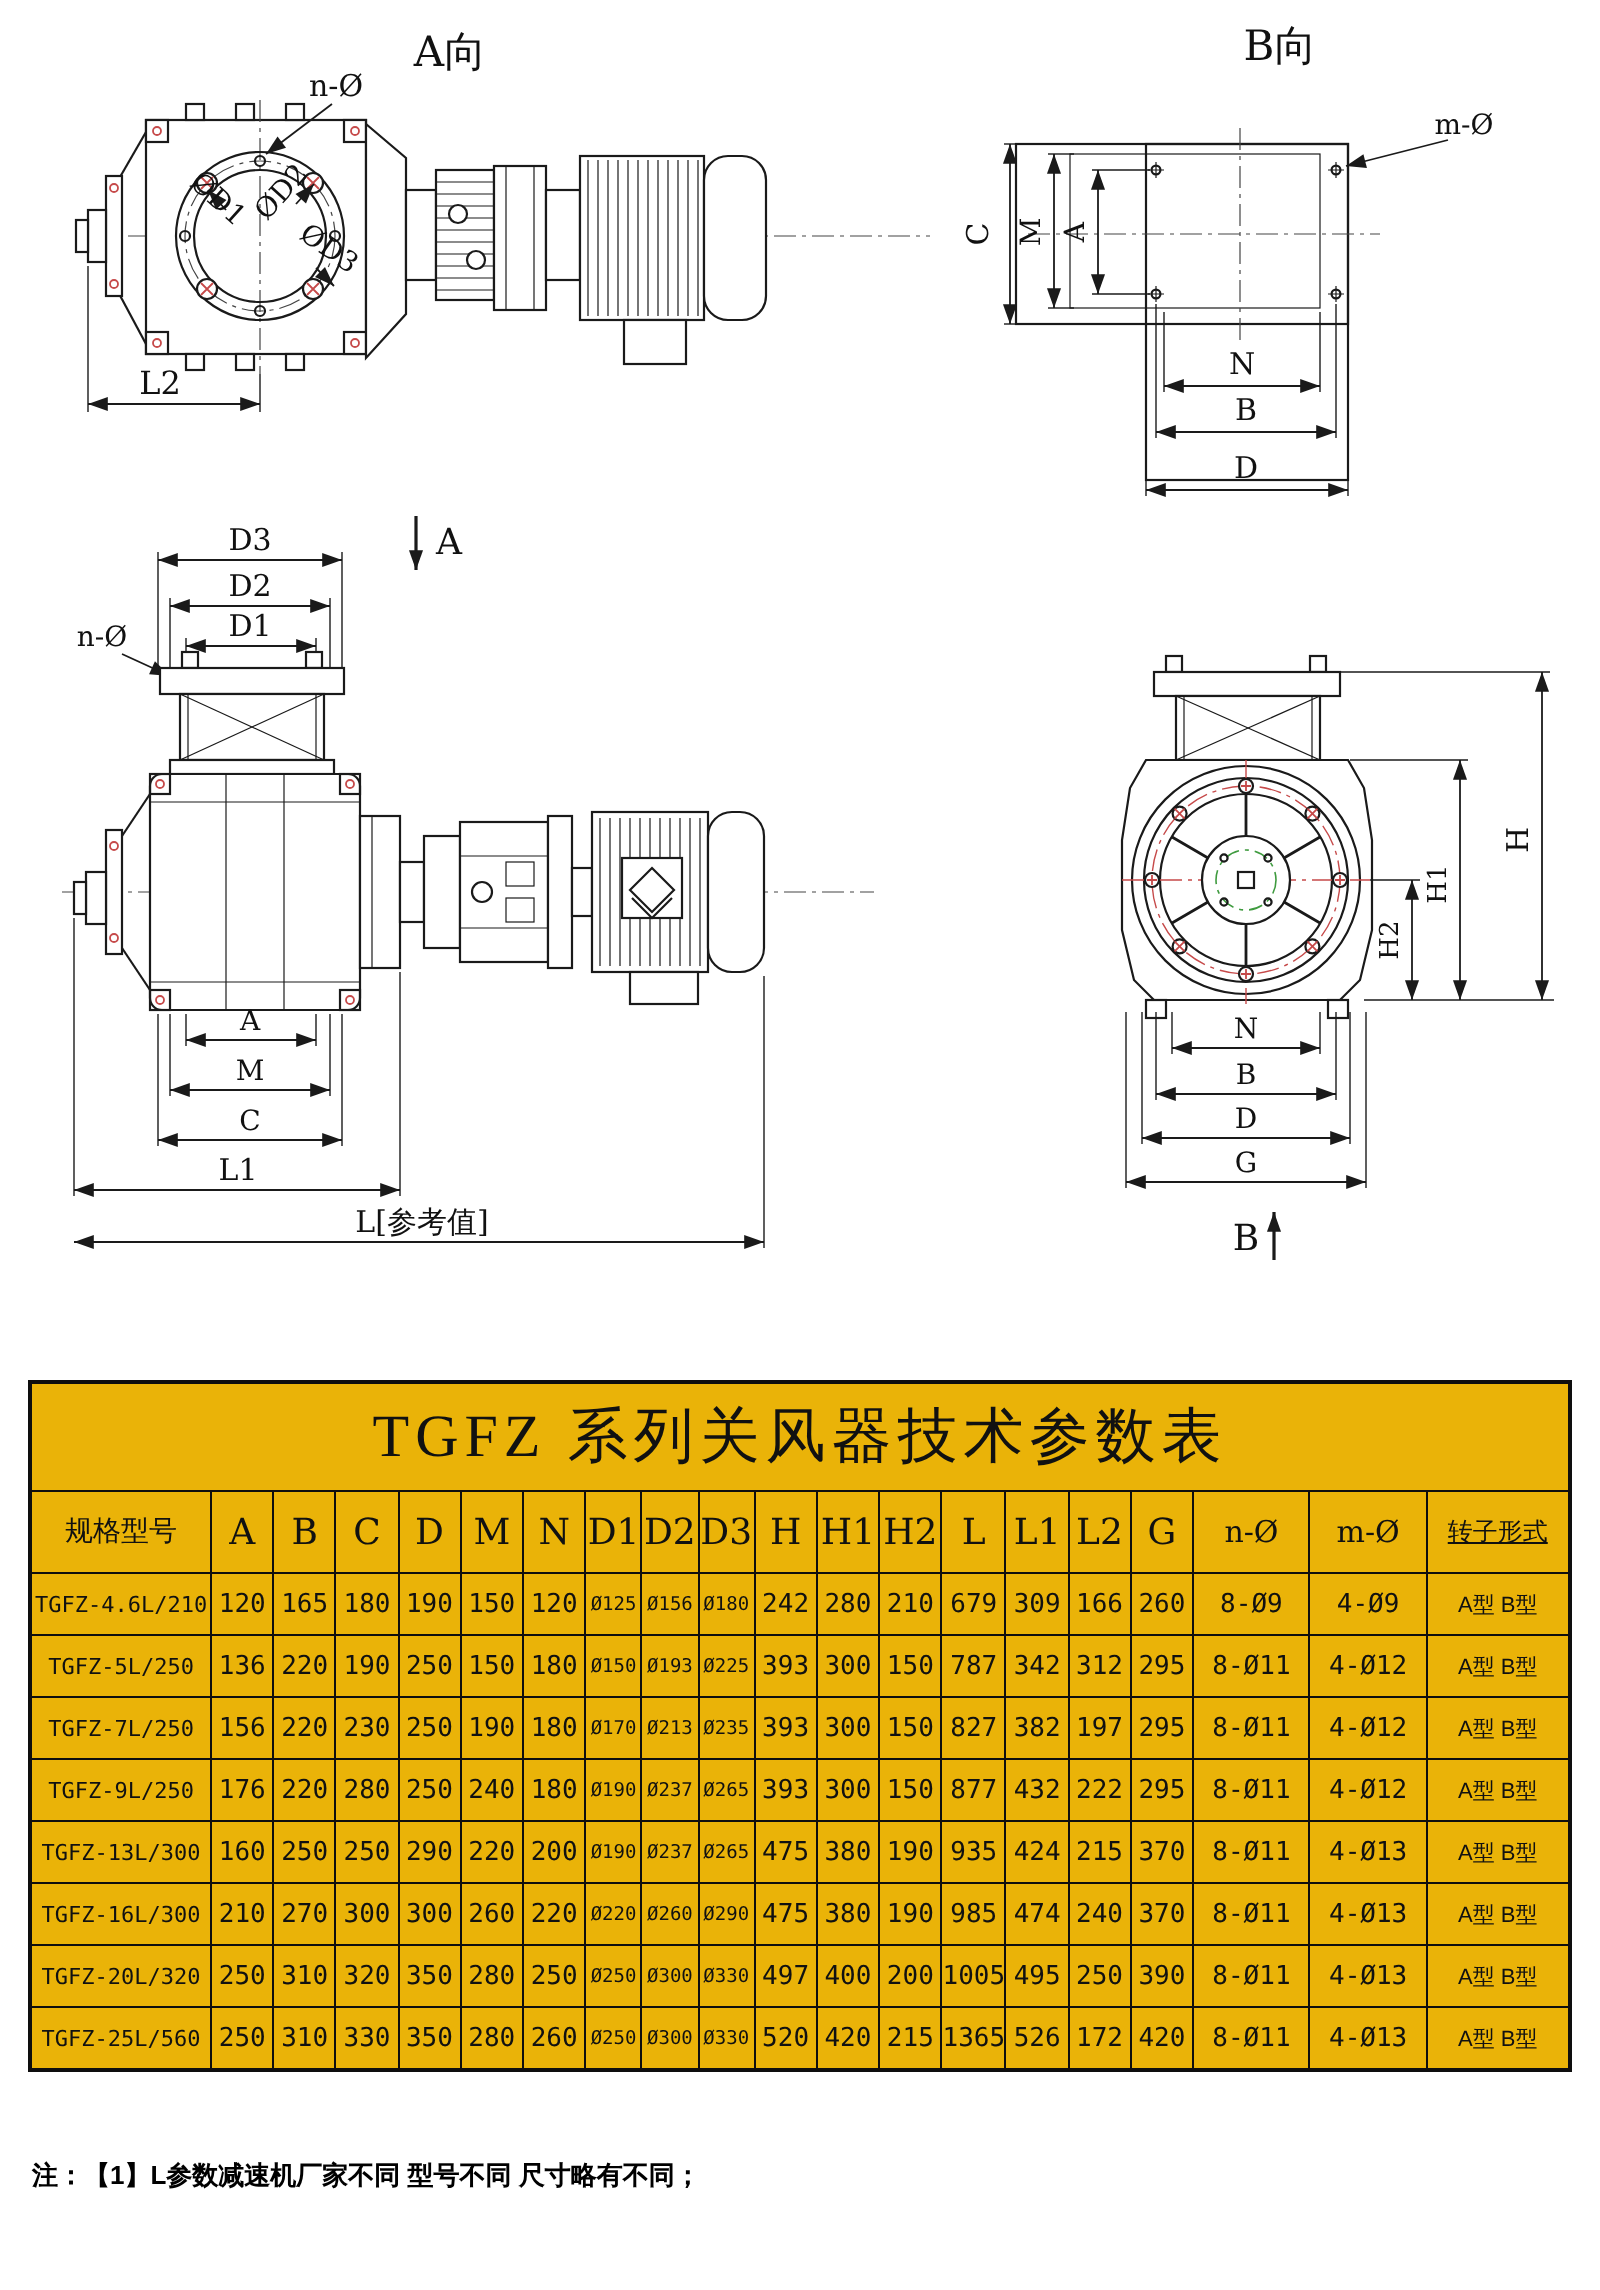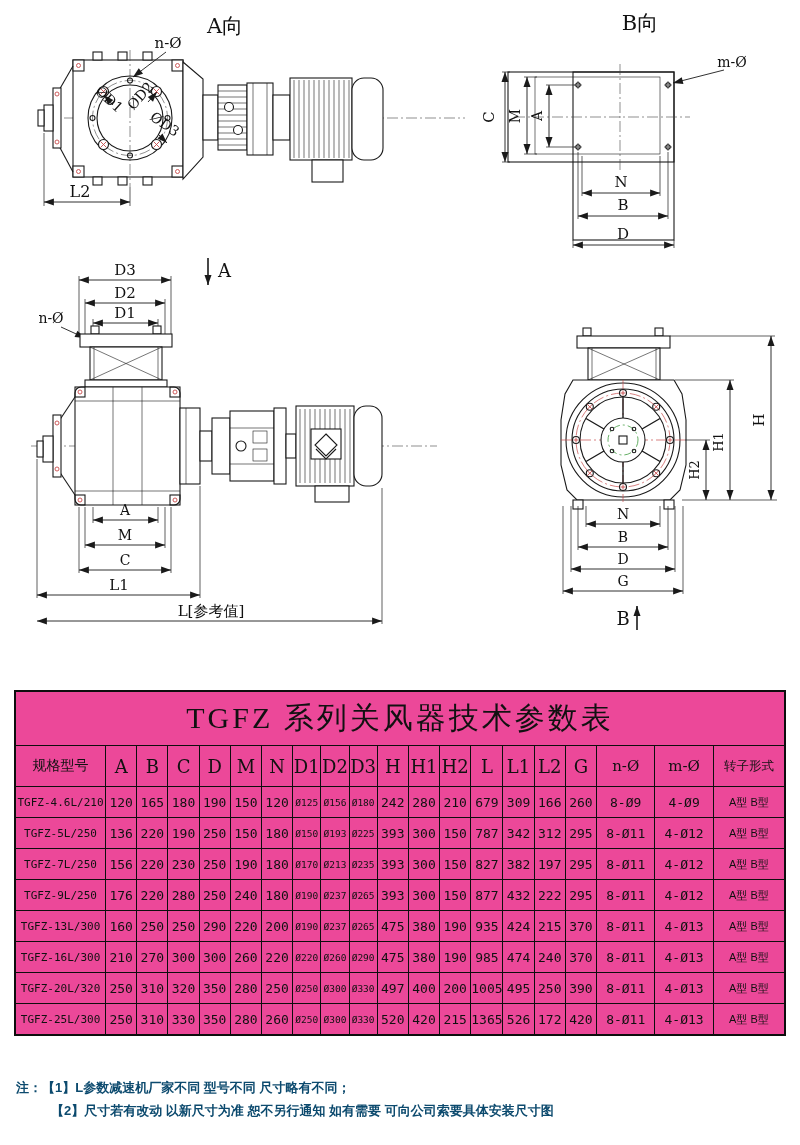--- a/index.html
+++ b/index.html
@@ -16,38 +16,38 @@
   .ldr2{stroke:#1a1a1a;stroke-width:1.6;fill:none;marker-end:url(#arw);}
   .cl{stroke:#444;stroke-width:0.6;fill:none;stroke-dasharray:11 3 2 3;}
   .clr{stroke:#c64a4a;stroke-width:0.7;fill:none;stroke-dasharray:11 3 2 3;}
   .clg{stroke:#3f9b3f;stroke-width:0.8;fill:none;stroke-dasharray:7 3 2 3;}
   .rd{stroke:#c64a4a;stroke-width:0.9;fill:none;}
   text.t{font-family:"DejaVu Serif",serif;fill:#111;}
   .s13{font-size:13px;} .s14{font-size:14px;} .s15{font-size:15px;}
   .s16{font-size:16px;} .s18{font-size:18px;} .s21{font-size:21px;}
   
   .spec{position:absolute;left:14px;top:690px;width:772px;border-collapse:collapse;
-        table-layout:fixed;background:#ec4899;border:2px solid #0e0e0e;}
+        table-layout:fixed;background:#eab308;border:2px solid #0e0e0e;}
   .spec th,.spec td{border:1px solid #0e0e0e;text-align:center;padding:0;
         overflow:hidden;white-space:nowrap;font-weight:normal;}
   .title-cell{height:53px;font-family:"Liberation Serif",serif;font-size:30px;
         letter-spacing:3px;font-weight:500;}
   #header-row th{height:40px;}
   .h-model{font-size:14px;font-weight:700;font-family:"Liberation Sans",sans-serif;}
   .h-dim{font-size:18px;font-family:"DejaVu Serif",serif;}
   .h-hole{font-size:15px;font-family:"DejaVu Serif",serif;}
-  .h-rotor{font-size:12.5px;font-weight:700;}
+  .h-rotor{font-size:12.5px;font-weight:700;text-decoration:underline;}
   #table-body td{height:30px;}
   .c-model{font:600 11px "DejaVu Sans Mono",monospace;text-align:left;padding-left:3px;}
   .c-num{font:600 13px "DejaVu Sans Mono",monospace;}
   .c-dia{font:600 9.5px "DejaVu Sans Mono",monospace;}
   .c-rotor{font:700 11px "Liberation Sans",sans-serif;}
   
   .notes{position:absolute;left:16px;top:1076px;font-weight:700;font-size:13px;
-         line-height:23px;color:#0c4a6e;}
+         line-height:23px;color:#000000;}
   .note-line2{padding-left:35px;}
 </style>
 </head>
 <body>
 
 <div class="page">
 
   <svg style="left:20px;top:4px" width="450" height="246" viewBox="0 0 450 246">
     <defs>
       <marker id="arw" viewBox="0 0 10 8" markerWidth="11" markerHeight="9" refX="9.5" refY="4" orient="auto-start-reverse" markerUnits="userSpaceOnUse">
@@ -566,21 +566,21 @@
           <td class="c-num">200</td>
           <td class="c-num">1005</td>
           <td class="c-num">495</td>
           <td class="c-num">250</td>
           <td class="c-num">390</td>
           <td class="c-num">8-Ø11</td>
           <td class="c-num">4-Ø13</td>
           <td class="c-rotor">A型 B型</td>
         </tr>
         <tr>
-          <td class="c-model">TGFZ-25L/300</td>
+          <td class="c-model">TGFZ-25L/560</td>
           <td class="c-num">250</td>
           <td class="c-num">310</td>
           <td class="c-num">330</td>
           <td class="c-num">350</td>
           <td class="c-num">280</td>
           <td class="c-num">260</td>
           <td class="c-dia">Ø250</td>
           <td class="c-dia">Ø300</td>
           <td class="c-dia">Ø330</td>
           <td class="c-num">520</td>
@@ -592,16 +592,15 @@
           <td class="c-num">420</td>
           <td class="c-num">8-Ø11</td>
           <td class="c-num">4-Ø13</td>
           <td class="c-rotor">A型 B型</td>
         </tr>
       </tbody>
   </table>
 
   <div class="notes">
     <div class="note-line"><span>注：</span><span>【1】L参数减速机厂家不同 型号不同 尺寸略有不同；</span></div>
-    <div class="note-line note-line2"><span>【2】尺寸若有改动 以新尺寸为准 恕不另行通知 如有需要 可向公司索要具体安装尺寸图</span></div>
   </div>
 
 </div>
 
 </body></html>

